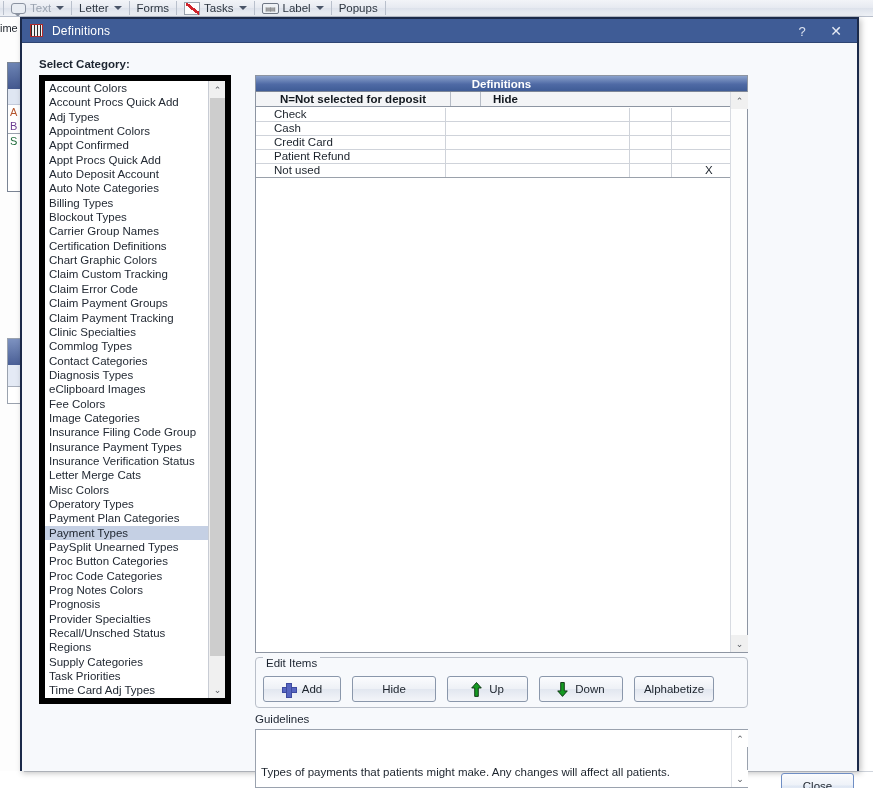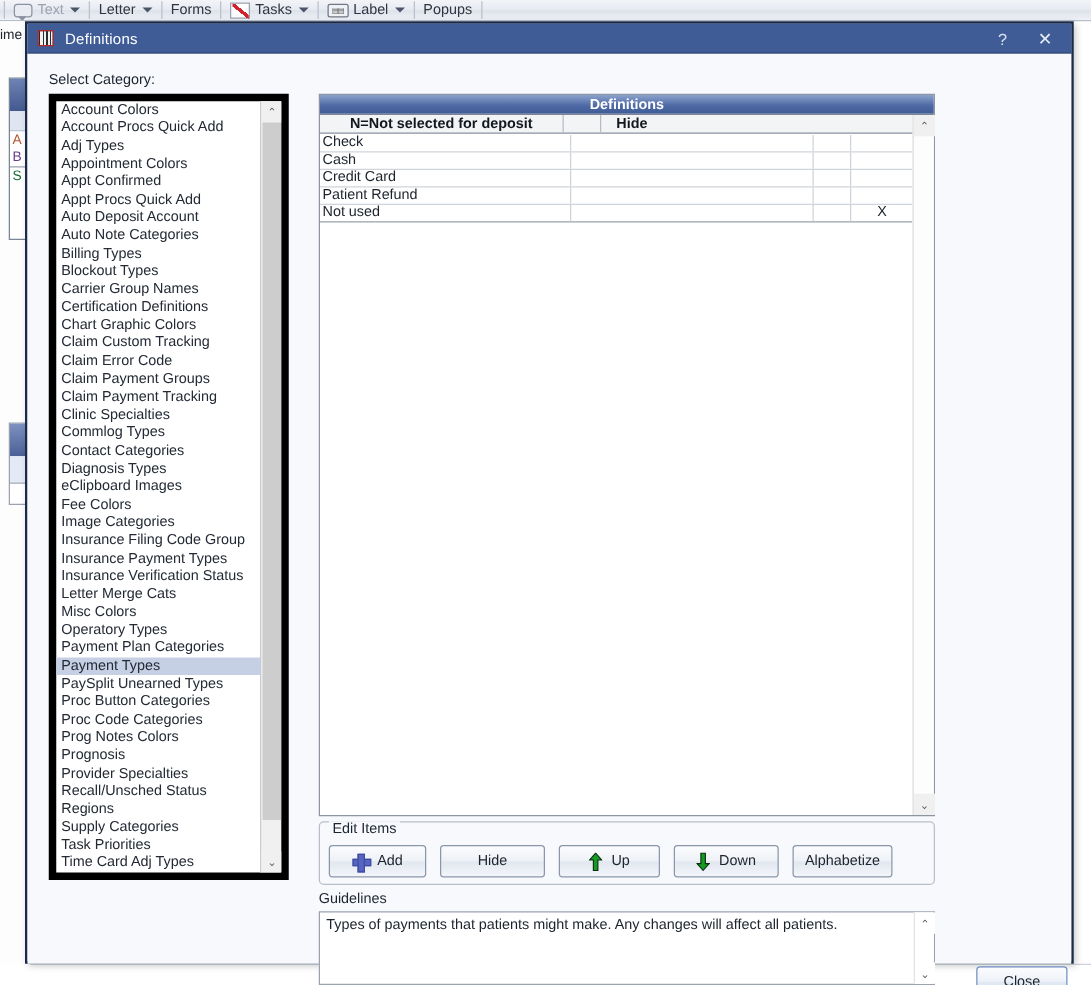--- a/index.html
+++ b/index.html
@@ -94,21 +94,21 @@
   .title-text { font-size:12px; color:#ffffff; letter-spacing:0.2px; }
   .title-btns { position:absolute; right:6px; top:0; height:24px; display:flex; align-items:center; gap:4px;}
   .tbtn { width:30px;height:22px;display:flex;align-items:center;justify-content:center;
           color:#dbe2f0; font-size:13px; }
   .tbtn.close { font-size:14px; color:#e6ebf5; }
 
   .dlg-body { position:relative; width:100%; height:728px; background:#f7f9fc; }
 
   
   .lbl-select-cat {
-    position:absolute; left:17px; top:15px; font-size:11.5px; color:#1c2430;
+    position:absolute; left:17px; top:15px; font-size:11.5px; color:#1c2430;font-weight:bold;
   }
   .catlist {
     position:absolute; left:17px; top:32px; width:192px; height:629px;
     background:#ffffff; border:6px solid #000000;
     overflow:hidden;
   }
   .catlist-inner { position:absolute; left:0; top:0; right:17px; bottom:0; overflow:hidden; }
   .cat-item {
     height:14.35px; line-height:14.3px; padding-left:4px;
     font-size:11.5px; color:#232a34; white-space:nowrap;
@@ -145,21 +145,21 @@
   .gh {
     font-size:11.5px; font-weight:bold; color:#12181f; text-align:center; line-height:14px;
     border-right:1px solid #b6bcc6; overflow:hidden; white-space:nowrap;
   }
   .gh:last-child { border-right:none; }
   .grid-rows { position:absolute; left:0; top:32px; right:17px; bottom:0; overflow:hidden; }
   .grow { display:flex; height:14px; border-bottom:1px solid #cfd3da; }
   .grow:last-child { border-bottom:1px solid #9aa1ab; }
   .gc {
     font-size:11.5px; color:#1c232c; line-height:13px; padding-left:2px;
-    border-right:1px solid #cfd3da; overflow:hidden; white-space:nowrap;
+    border-right:1px solid #cfd3da; overflow:hidden; white-space:nowrap;margin-left:16px;
   }
   .gc.center { text-align:center; padding-left:0; }
   .gc:last-child { border-right:none; }
   .grid-scroll {
     position:absolute; right:0; top:16px; width:17px; bottom:0;
     background:#fdfdfd; border-left:1px solid #d8dbe1;
   }
 
   
   .edit-group {
@@ -182,21 +182,21 @@
     background:#5665c0; border:1px solid #3d4aa0; }
   .ico-plus:after { content:""; position:absolute; left:4.5px; top:0; width:4px; height:13px;
     background:#5665c0; border:1px solid #3d4aa0; }
   .ico-arrow { width:11px; height:15px; flex:none; }
 
   .lbl-guidelines { position:absolute; left:233px; top:670px; font-size:11.5px; color:#1c2430; }
   .guidebox {
     position:absolute; left:233px; top:686px; width:493px; height:59px;
     background:#ffffff; border:1px solid #9aa2ae;
   }
-  .guidetext { padding:3px 5px; font-size:11.5px; color:#1c232c; line-height:14px; }
+  .guidetext { padding:3px 5px; font-size:11.5px; color:#1c232c; line-height:14px;margin-top:32px; }
   .guide-scroll {
     position:absolute; right:0; top:0; width:16px; height:100%;
     background:#ffffff; border-left:1px solid #dfe2e7;
   }
   .guide-scroll .sb-arrow { width:16px; background:#ffffff; }
 
   .close-btn {
     position:absolute; left:759px; top:730px; width:73px; height:25px;
     border:1px solid #6f8ec4; border-radius:3px;
     background:linear-gradient(to bottom,#fbfcfe 0%,#eef2f8 48%,#dfe7f3 52%,#eef3fa 100%);

